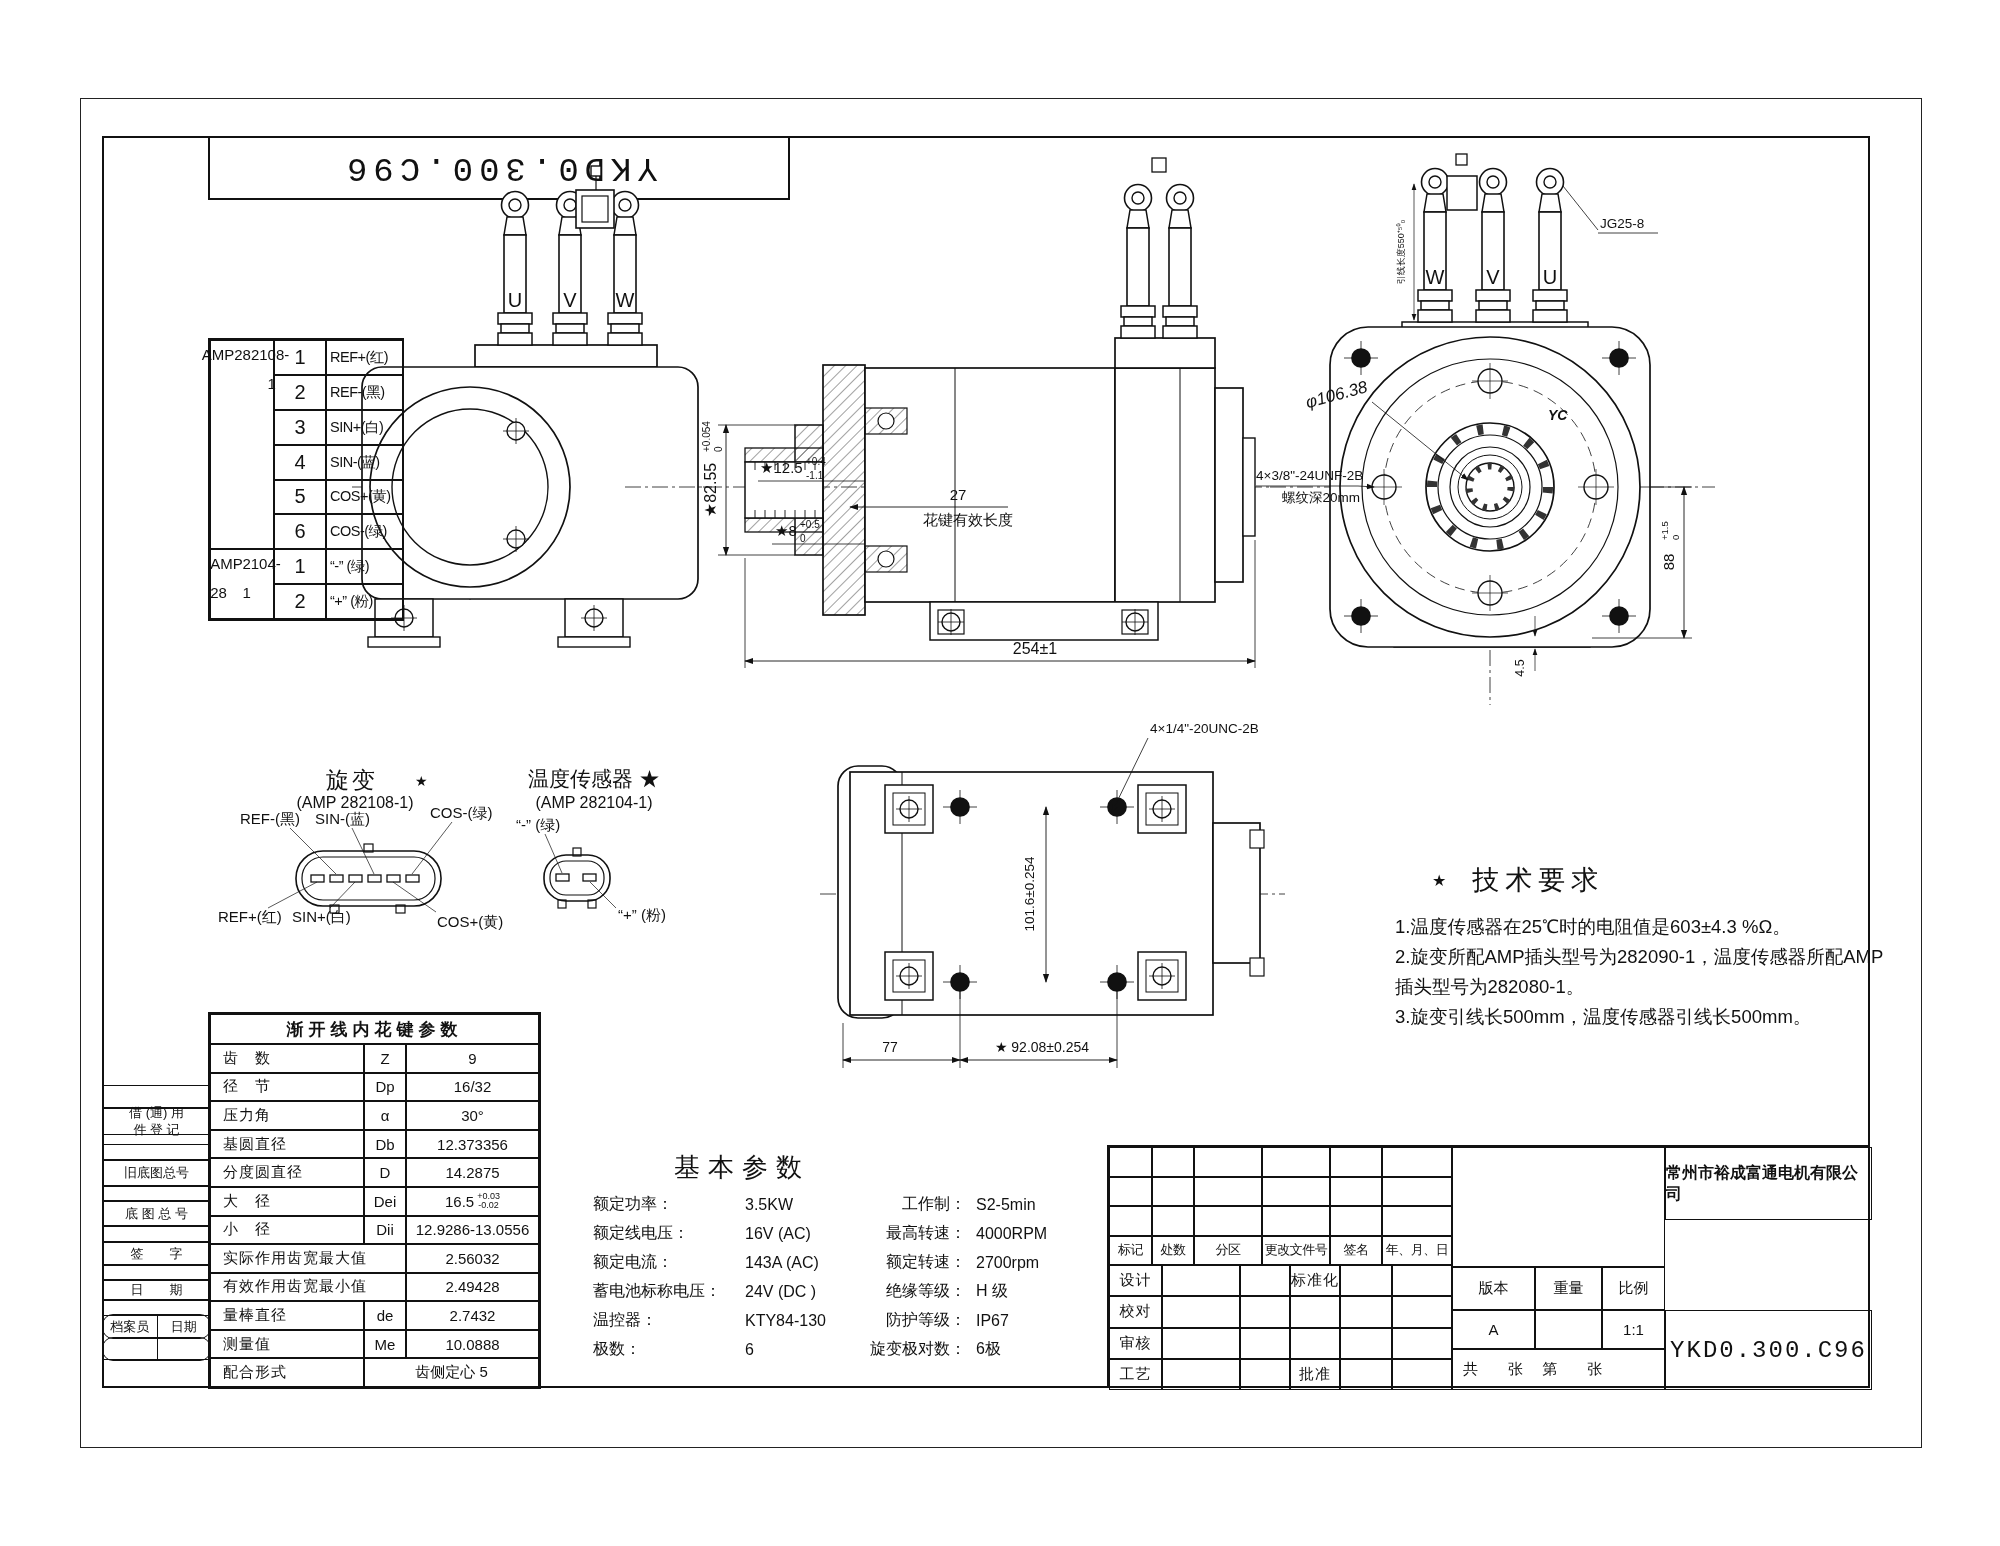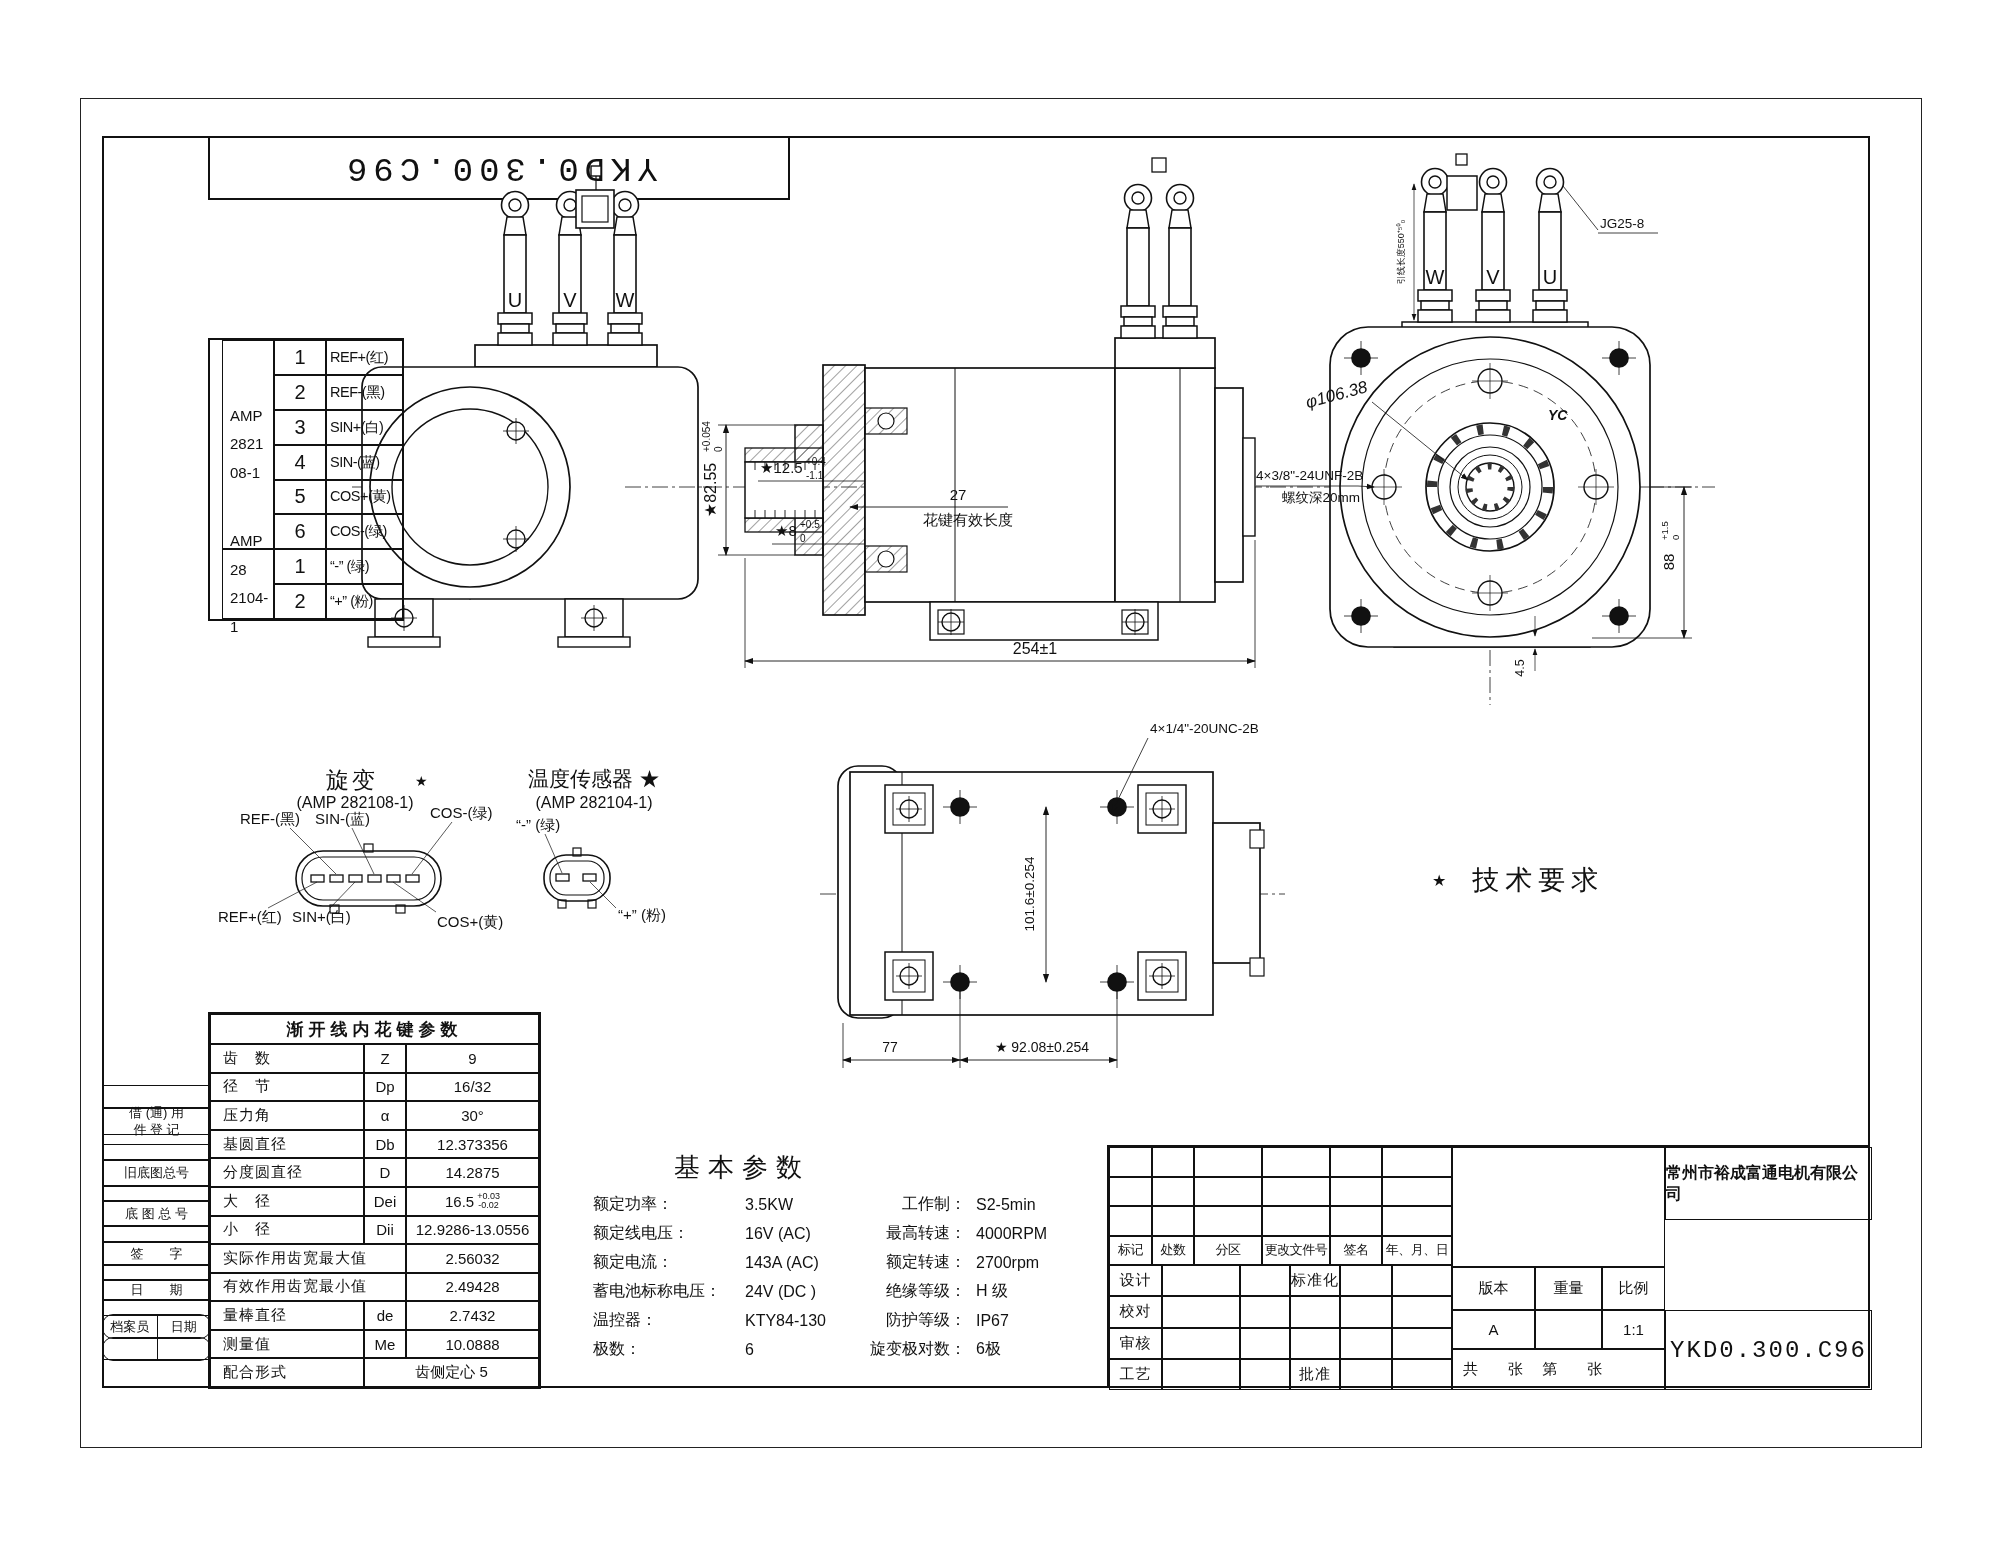--- a/index.html
+++ b/index.html
@@ -13,22 +13,22 @@
   .flip-box{left:208px;top:136px;width:582px;height:64px;border:2px solid #111;
             display:flex;align-items:center;justify-content:center;}
   .flip-box span{transform:rotate(180deg);font-family:"Liberation Mono",monospace;
                  font-size:34px;letter-spacing:6px;}
   
   .pin-table{left:208px;top:338px;width:196px;height:283px;border:2px solid #111;
              display:grid;grid-template-columns:64px 52px 78px;grid-template-rows:repeat(8,1fr);}
   .pc{border:1px solid #111;display:flex;align-items:center;justify-content:center;font-size:15px;}
   .pc.num{font-size:20px;}
   .pc.lbl{justify-content:flex-start;padding-left:3px;letter-spacing:-0.5px;font-size:14.5px;}
-  .pc.grp{flex-direction:column;align-items:flex-start;justify-content:center;
-          padding-left:7px;line-height:1.9;font-size:15px;margin-left:12px;}
+  .pc.grp{align-items:flex-start;justify-content:center;
+          padding-left:7px;line-height:1.9;font-size:15px;}
   .g1{grid-row:1/7;grid-column:1;}
   .g2{grid-row:7/9;grid-column:1;}
   
   .sp-table{left:208px;top:1012px;width:333px;height:377px;border:2px solid #111;
             display:grid;grid-template-columns:154px 42px 1fr;
             grid-template-rows:30px repeat(12,1fr);}
   .sc{border:1px solid #111;display:flex;align-items:center;justify-content:center;font-size:15px;}
   .sc.hd{grid-column:1/4;font-size:17px;letter-spacing:5px;font-weight:bold;}
   .sc.l{justify-content:flex-start;padding-left:12px;letter-spacing:1px;}
   .sc.w2{grid-column:1/3;}
@@ -500,20 +500,26 @@
     <div class="bp-row">
         <span class="l">旋变极对数：</span>
         <span>6极</span>
       </div>
   </div>
 
   <div class="abs tr-title">
     <span class="star">★</span>
     <span>技术要求</span>
   </div>
+  <div class="abs tr-lines">
+    <div>1.温度传感器在25℃时的电阻值是603±4.3 %Ω。</div>
+    <div>2.旋变所配AMP插头型号为282090-1，温度传感器所配AMP</div>
+    <div>插头型号为282080-1。</div>
+    <div>3.旋变引线长500mm，温度传感器引线长500mm。</div>
+  </div>
 
   <div class="abs ls" style="top:1085px;height:24px;"></div>
   <div class="abs ls" style="top:1107px;height:28px;text-align:center;">
     <div class="twol">
         <div>借 (通) 用</div>
         <div>件 登 记</div>
       </div>
   </div>
   <div class="abs ls" style="top:1144px;height:17px;"></div>
   <div class="abs ls" style="top:1159px;height:28px;">旧底图总号</div>

